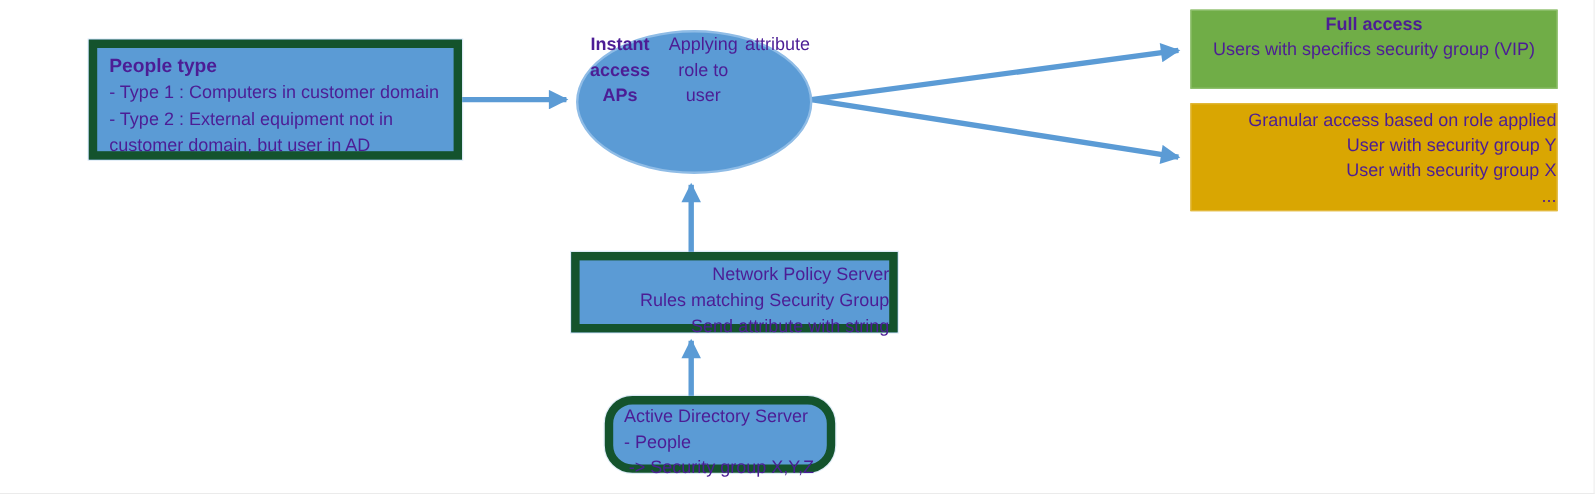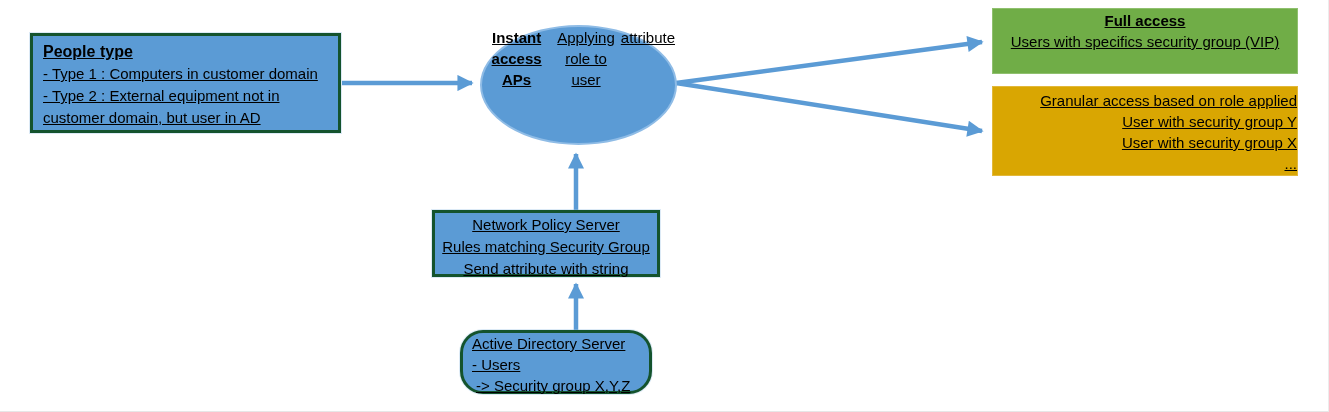--- a/index.html
+++ b/index.html
@@ -15,29 +15,29 @@
     border-bottom: 1px solid #e7e7e7;
   }
   #connectors {
     position: absolute;
     left: 0; top: 0;
     width: 1329px; height: 412px;
     pointer-events: none;
   }
   .node {
     position: absolute;
-    color: #000000;
+    color: #4c1d95;
     font-size: 15px;
     line-height: 21px;
-    text-decoration: underline;
   }
   .rect-blue {
     background: #5b9bd5;
-    border: 3px solid #14532d;
+    border: 7px solid #14532d;
     box-shadow: 0 0 0 1px rgba(155,195,230,0.35);
+    margin-left: 44px;
   }
   .rect-green {
     background: #70ad47;
     border: 1px solid #8fc06e;
   }
   .rect-gold {
     background: #d9a602;
     border: 1px solid #e2b83a;
   }
   .ellipse-blue {
@@ -50,21 +50,21 @@
     text-align: center;
   }
   .bold { font-weight: bold; }
 
   
   #people-box   { left: 30px;  top: 33px;  width: 311px; height: 100px; padding: 5px 10px; line-height: 22px; }
   #people-box .title { font-size: 16px; }
   #aps-ellipse  { left: 480px; top: 25px;  width: 197px; height: 120px; }
   #full-box     { left: 992px; top: 8px;   width: 306px; height: 66px;  text-align: center; padding-top: 1px; }
   #granular-box { left: 992px; top: 86px;  width: 306px; height: 90px;  text-align: right; padding-top: 3px; }
-  #nps-box      { left: 432px; top: 210px; width: 228px; height: 67px;  text-align: center; padding-top: 1px; line-height: 22px; }
+  #nps-box      { left: 432px; top: 210px; width: 272px; height: 67px;  text-align: right; padding-top: 1px; line-height: 22px; }
   #ad-box       { left: 460px; top: 330px; width: 192px; height: 64px;  padding: 0 0 0 9px; border-radius: 23px; }
   #ad-box .line:nth-child(3) { padding-left: 4px; }
 </style>
 </head>
 <body>
 
 <div id="canvas">
 
   <svg id="connectors" viewBox="0 0 1329 412" xmlns="http://www.w3.org/2000/svg">
     <defs>
@@ -105,17 +105,17 @@
   </div>
 
   <div id="nps-box" class="node rect-blue">
     <div class="line">Network Policy Server</div>
     <div class="line">Rules matching Security Group</div>
     <div class="line">Send attribute with string</div>
   </div>
 
   <div id="ad-box" class="node rect-blue">
     <div class="line">Active Directory Server</div>
-    <div class="line">- Users</div>
+    <div class="line">- People</div>
     <div class="line">-&gt; Security group X,Y,Z</div>
   </div>
 
 </div>
 
 </body></html>

